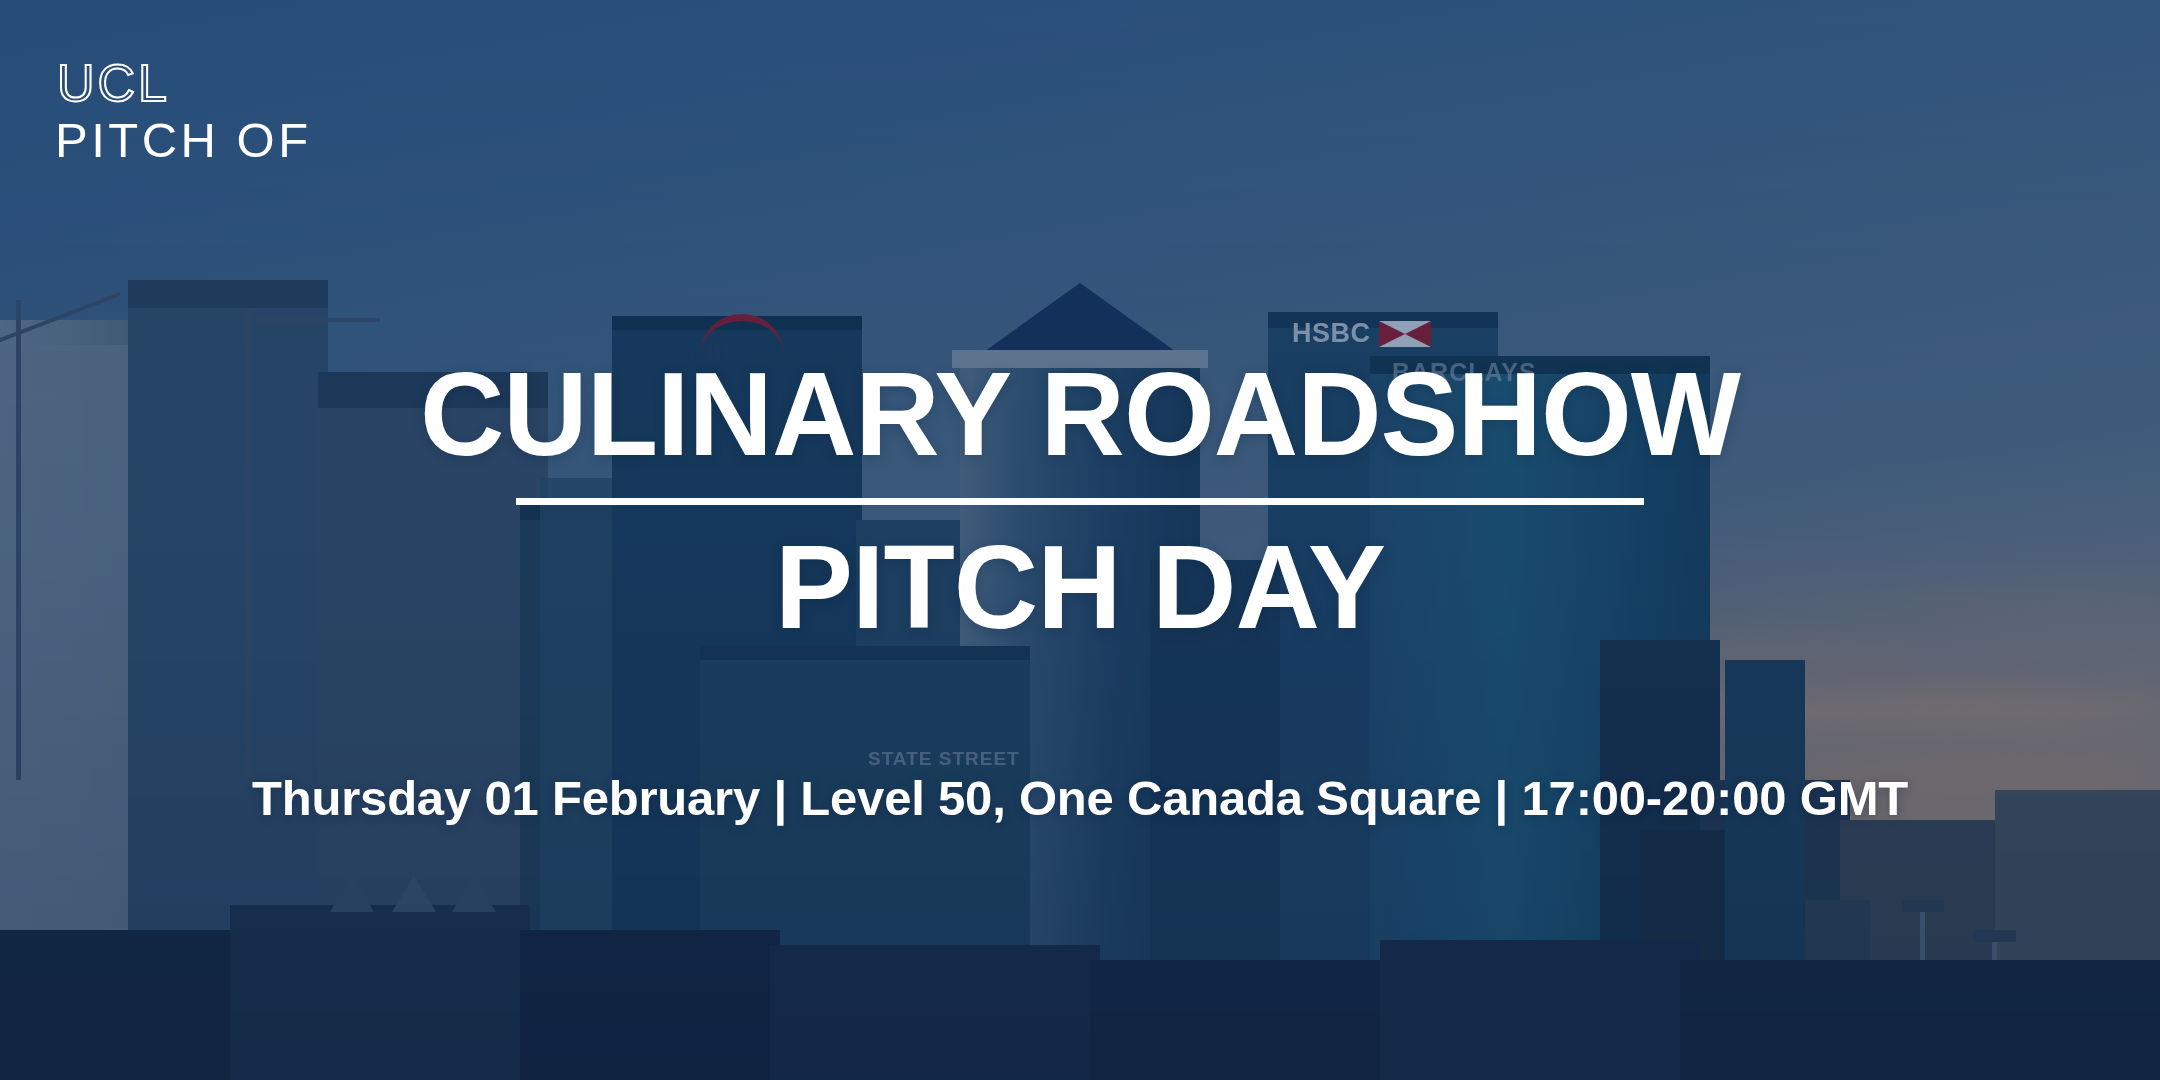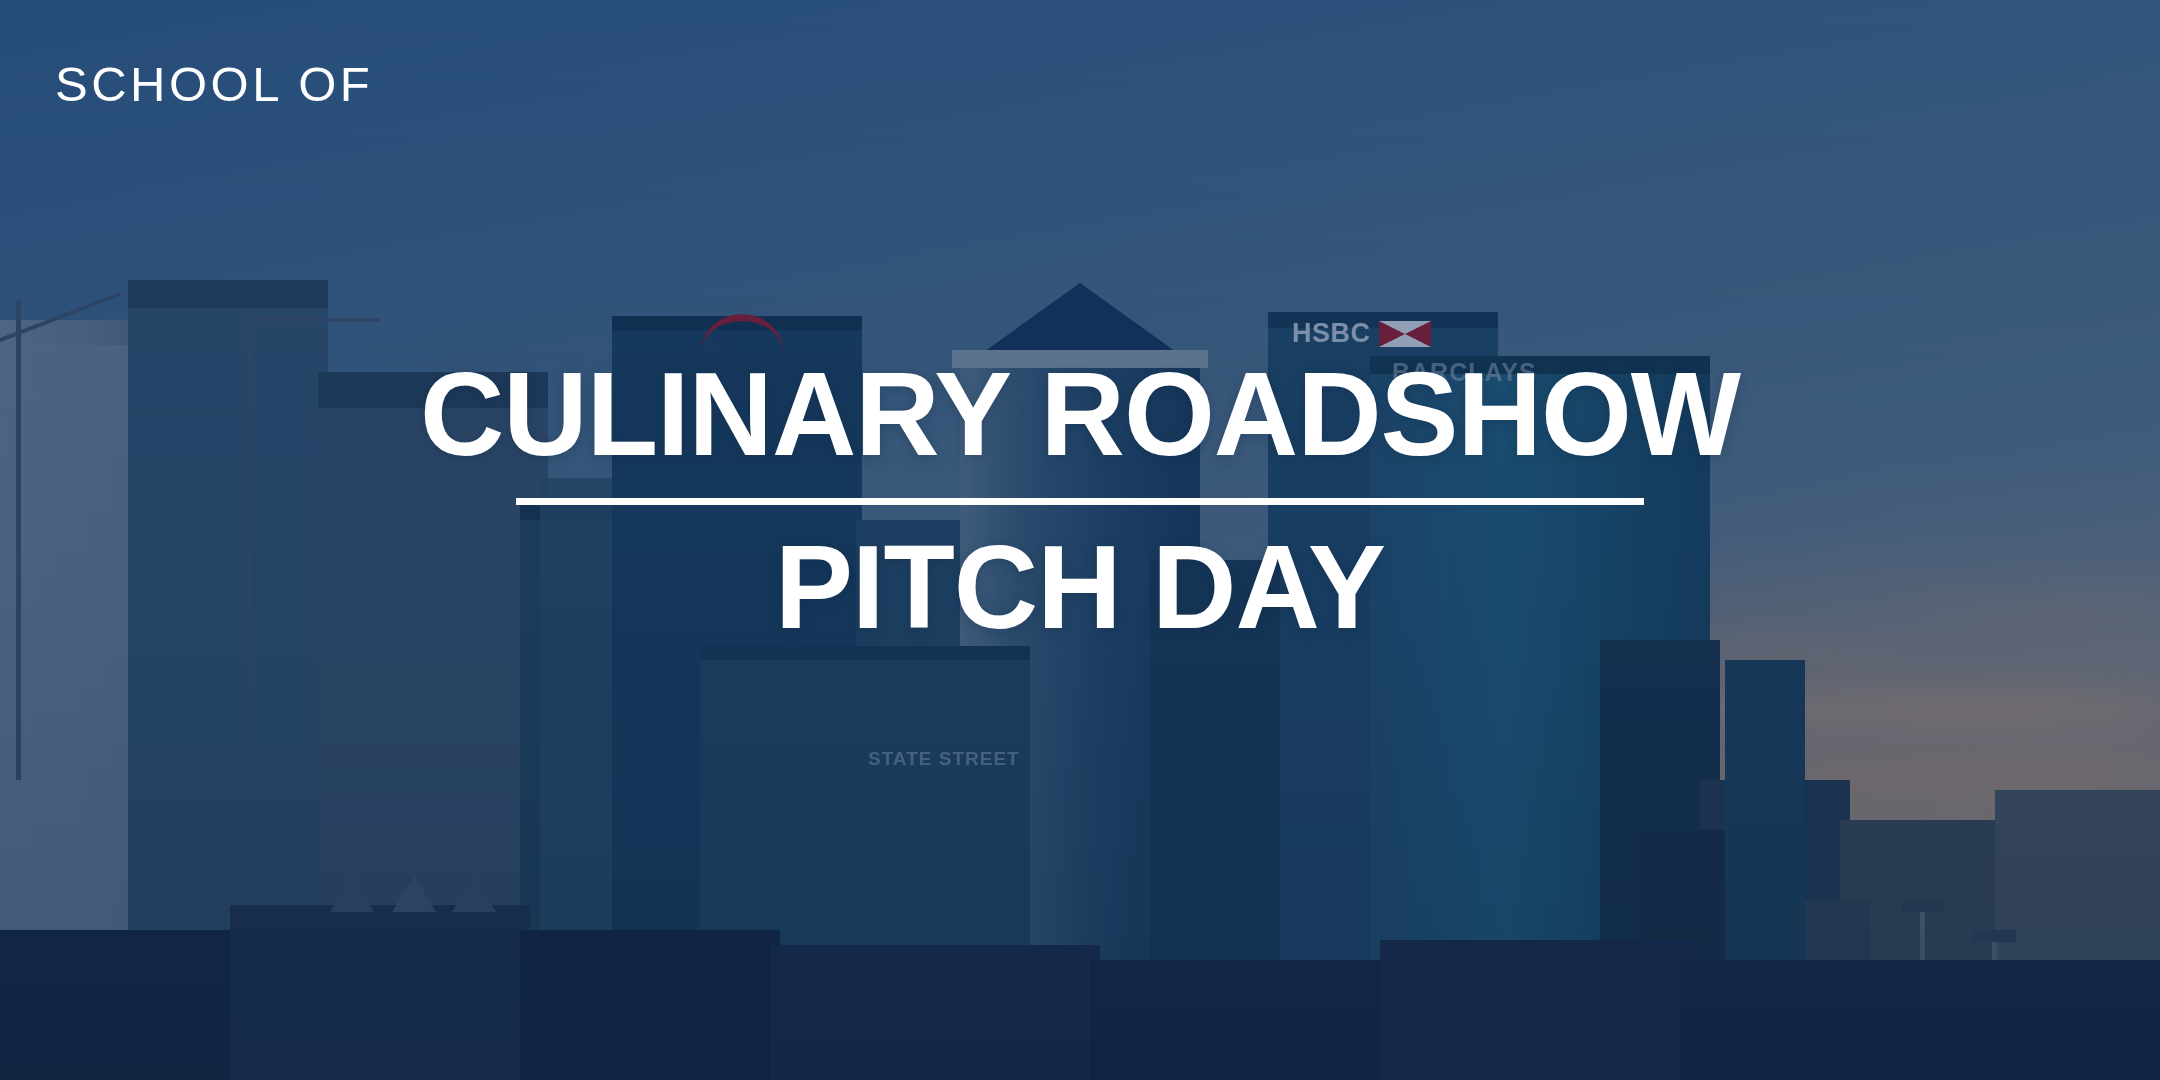--- a/index.html
+++ b/index.html
@@ -267,24 +267,26 @@
                 border-left:22px solid transparent; border-right:22px solid transparent;
                 border-bottom:36px solid #49647f;"></div>
 
     <div class="tint"></div>
     <div class="tint2"></div>
   </div>
 
   <div class="content">
 
     <div class="logo">
-      <span class="logo-line">SCHOOL OF</span>
+      <span class="logo-ucl">UCL</span>
+      <span class="logo-line">PITCH OF</span>
     </div>
 
     <div class="headline-block">
       <span class="headline">CULINARY ROADSHOW</span>
       <hr class="rule">
       <span class="headline">PITCH DAY</span>
     </div>
 
+    <div class="subtitle">Thursday 01 February | Level 50, One Canada Square | 17:00-20:00 GMT</div>
 
   </div>
 </div>
 
 </body></html>

